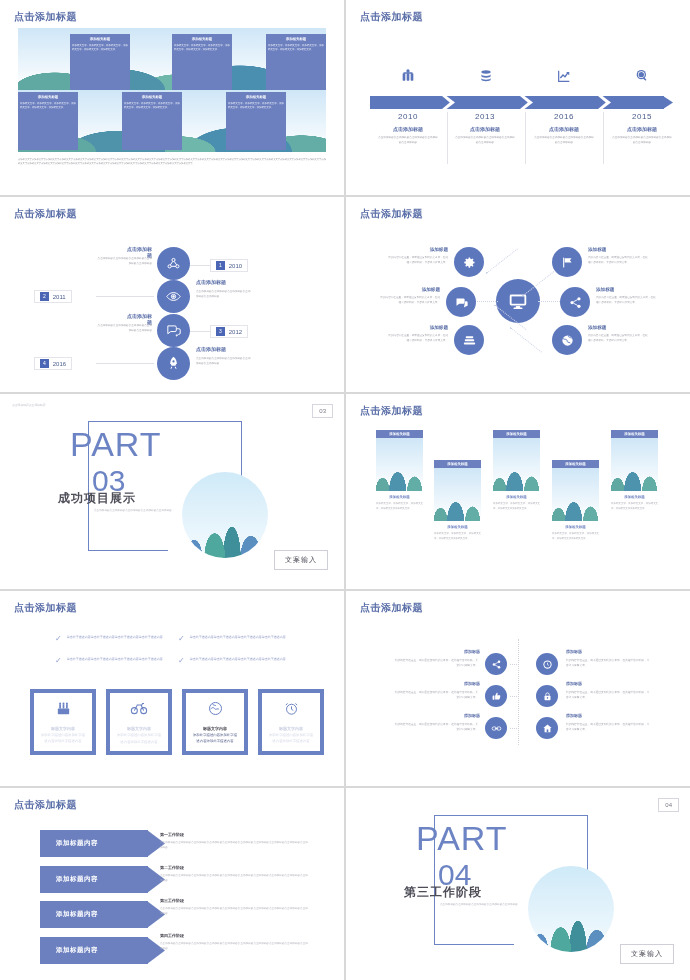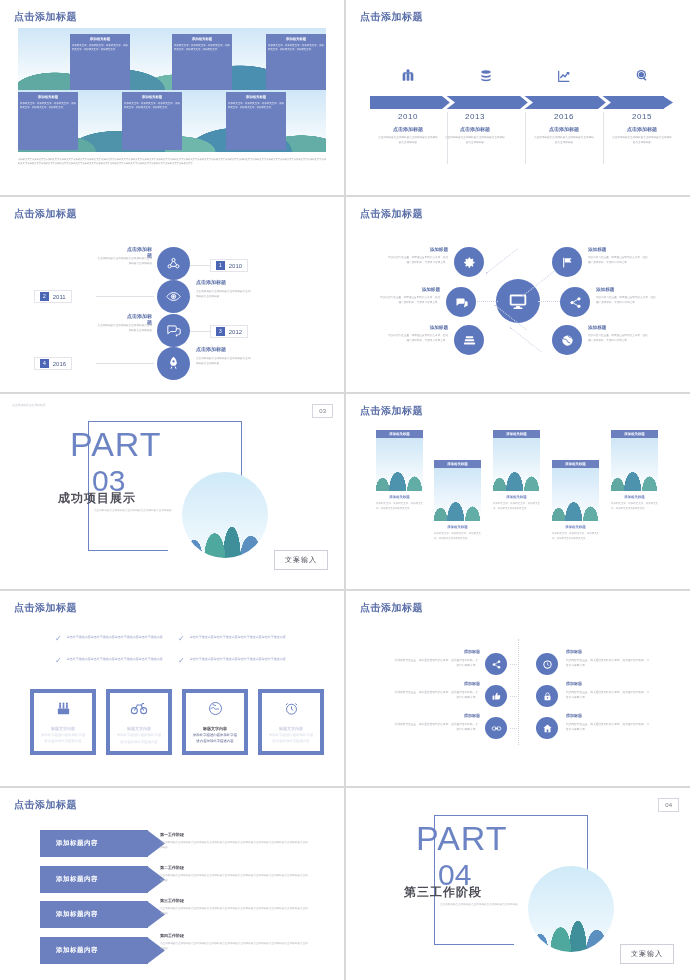--- a/index.html
+++ b/index.html
@@ -255,21 +255,21 @@
 
     <div class="vdiv" style="left:101px;top:112px;height:52px;"></div>
     <div class="vdiv" style="left:179px;top:112px;height:52px;"></div>
     <div class="vdiv" style="left:257px;top:112px;height:52px;"></div>
 
     <div class="tl-col" style="left:23px;top:112px;">
       <div class="yr">2010</div>
       <div class="st">点击添加标题</div>
       <div class="bd">点击添加标题点击添加标题点击添加标题点击添加标题点击添加标题</div>
     </div>
-    <div class="tl-col" style="left:90px;top:112px;">
+    <div class="tl-col" style="left:100px;top:112px;">
       <div class="yr">2013</div>
       <div class="st">点击添加标题</div>
       <div class="bd">点击添加标题点击添加标题点击添加标题点击添加标题点击添加标题</div>
     </div>
     <div class="tl-col" style="left:179px;top:112px;">
       <div class="yr">2016</div>
       <div class="st">点击添加标题</div>
       <div class="bd">点击添加标题点击添加标题点击添加标题点击添加标题点击添加标题</div>
     </div>
     <div class="tl-col" style="left:257px;top:112px;">

